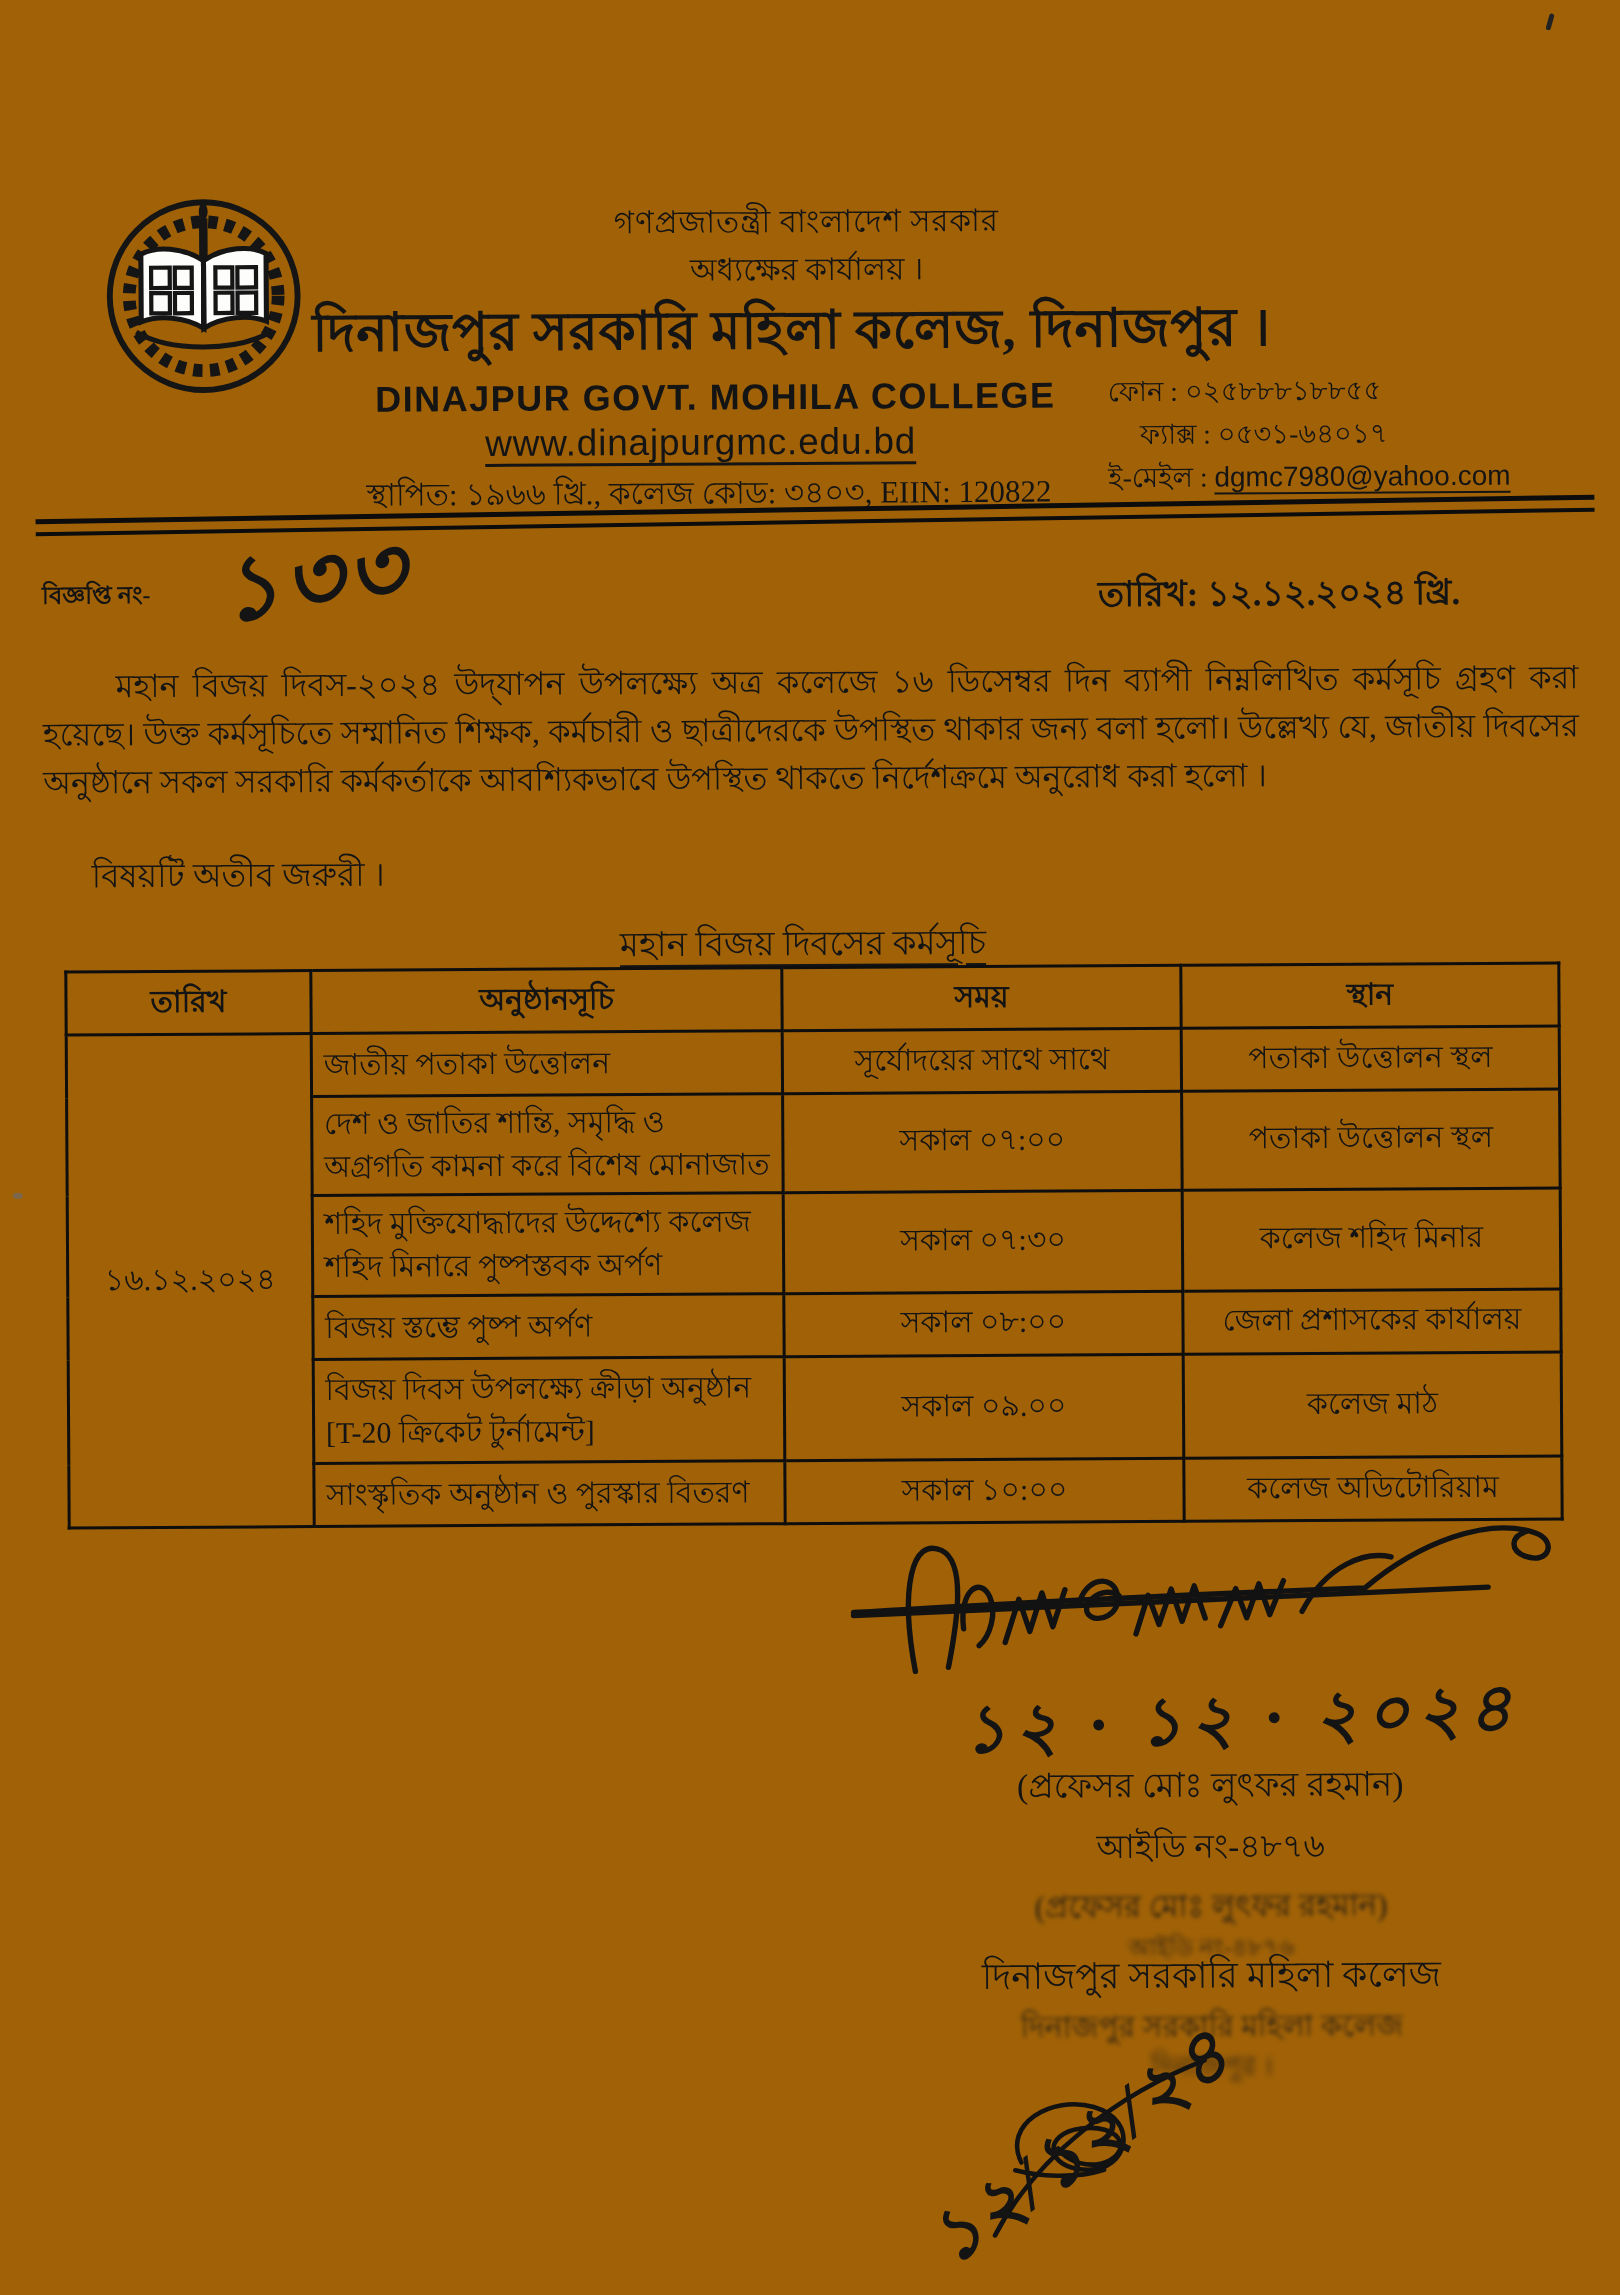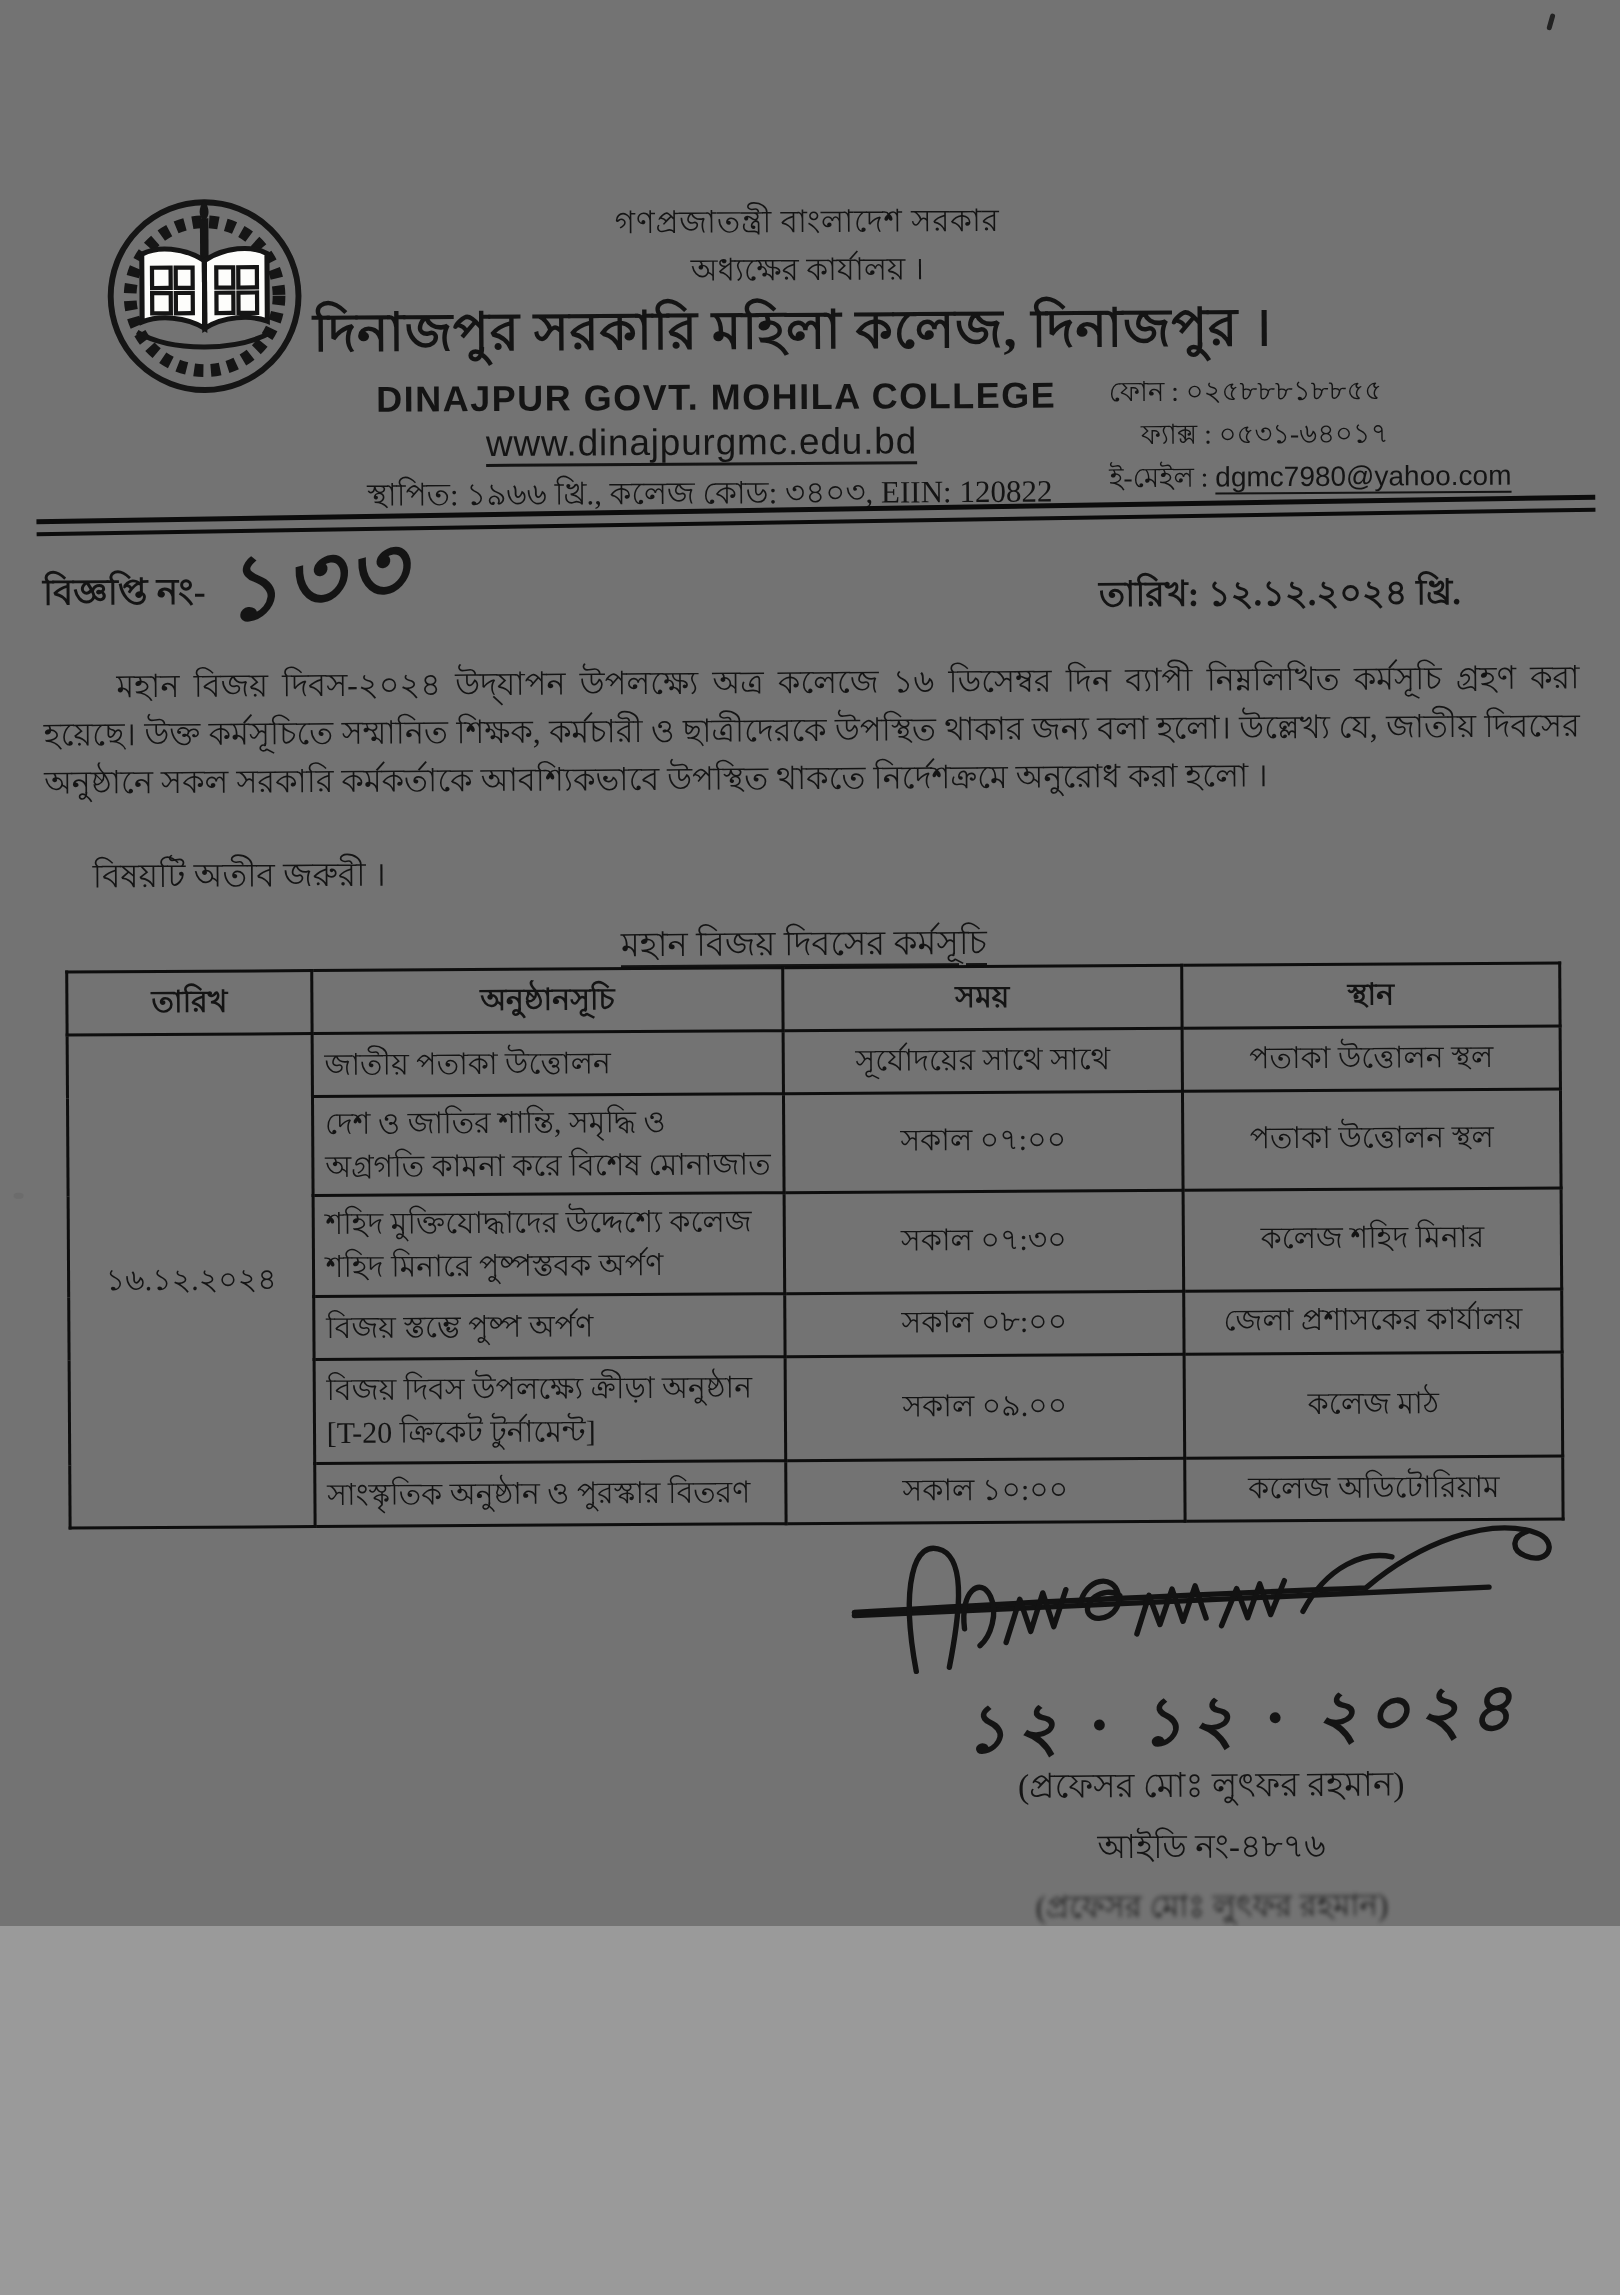--- a/index.html
+++ b/index.html
@@ -1,18 +1,18 @@
 <!DOCTYPE html>
 <html style="font-size:12.2px"><head>
 <meta charset="utf-8">
 <style>
   html,body{margin:0;padding:0;background:#9a9a9a;}
   .page{
-    position:relative; width:1621px; height:1926px; margin:0 auto;
-    background:#737373; overflow:hidden; color:#141414;
+    position:relative; width:1621px; height:2295px; margin:0 auto;
+    background:#a16207; overflow:hidden; color:#141414;
     font-family:"Liberation Serif","DejaVu Serif",serif;
   }
   .tilt{position:absolute;inset:0;transform:rotate(-0.35deg);transform-origin:50% 40%;}
   .abs{position:absolute;}
   .center{text-align:center;}
   .sans{font-family:"Liberation Sans","DejaVu Sans",sans-serif;}
 
   
   .logo{left:106px; top:191px; width:203px; height:203px;}
   .h-govt{left:0; top:197px; width:1621px; font-size:31px; letter-spacing:0.8px;}
@@ -23,21 +23,21 @@
   .h-est{left:-99px; top:468px; width:1621px; font-size:31px;}
 
   .contact{left:1111px; top:372px; font-size:27.5px; line-height:43px; white-space:nowrap;}
   .contact .fax{padding-left:32px;}
   .email-addr{font-family:"Liberation Sans","DejaVu Sans",sans-serif; text-decoration:underline; text-underline-offset:6.1px; font-size:28px;}
 
   .rule{left:38px; top:507px; width:1559px; height:7.7px;
         border-top:5.4px solid #0c0c0c; border-bottom:4.6px solid #0c0c0c; transform:rotate(-0.55deg);}
 
   
-  .memo-label{left:44px; top:560px; font-size:36px; font-weight:bold;}
+  .memo-label{left:44px; top:572px; font-size:24px; font-weight:bold;}
   .memo-no{left:223px; top:507px; font-size:90px; font-style:italic; transform:rotate(-7deg); font-weight:bold; letter-spacing:4.6px;}
   .memo-date{left:1100px; top:569px; font-size:35px; font-weight:bold;}
 
   
   .body-par{left:44px; top:658px; width:1536px; font-size:32px; line-height:1.5;
             text-align:justify; text-indent:73px;}
   .urgent{left:92px; top:846px; font-size:33px;}
 
   
   .tbl-title{left:-7.7px; top:917px; width:1621px; font-size:34px; text-decoration:underline; text-underline-offset:9.2px;}

